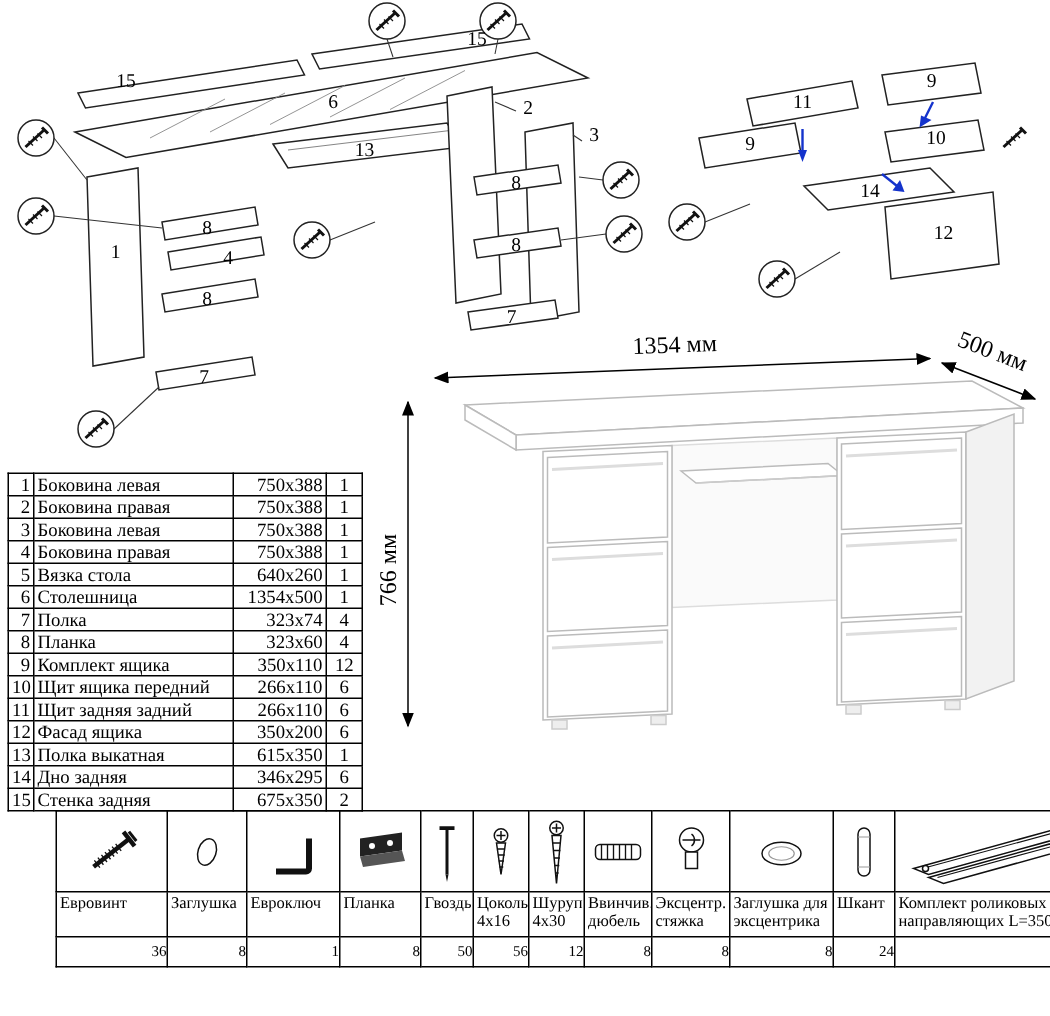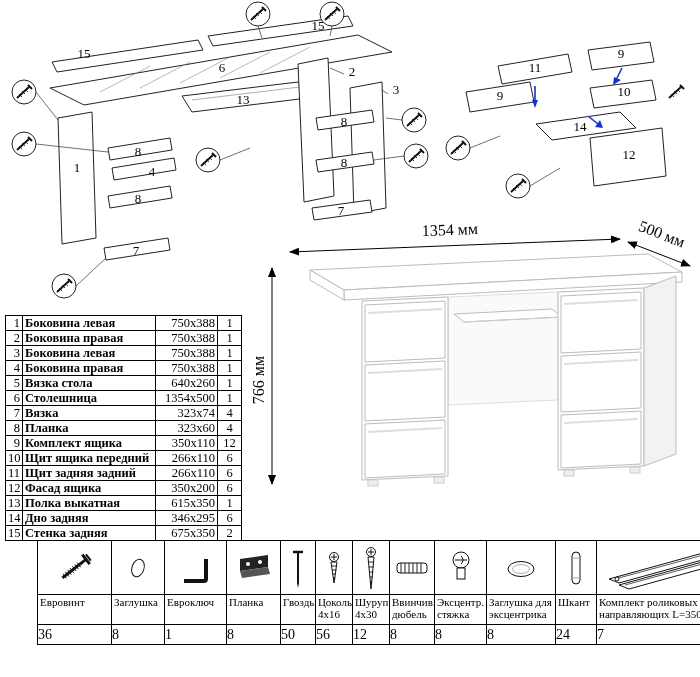--- a/index.html
+++ b/index.html
@@ -12,33 +12,33 @@
   .drawer-detail { position:absolute; left:440px; top:28px; width:260px; height:190px; }
   .desk-figure { position:absolute; left:250px; top:218px; width:450px; height:330px; }
 
   table { border-collapse:collapse; }
   td { border:1px solid #000; }
 
   .parts-table { position:absolute; left:5px; top:315px; width:236px;
                  font-size:12.5px; table-layout:fixed; }
   .parts-table td { height:15px; line-height:14px; padding:0 2px; overflow:hidden; white-space:nowrap; }
   .parts-table td.c-num { text-align:right; }
-  .parts-table td.c-name { text-align:left;font-weight:bold; }
+  .parts-table td.c-name { text-align:left; }
   .parts-table td.c-size { text-align:right; }
   .parts-table td.c-qty { text-align:center; }
 
   .hw-title { position:absolute; left:0; top:544px; width:660px; text-align:center;
               font-size:17.5px; }
 
   .hw-table { position:absolute; left:2px; top:540px; width:696px; table-layout:fixed;margin-left:35px; }
   .hw-table td { vertical-align:middle; overflow:hidden; }
   .hw-table tr.r-icon td { height:54px; text-align:center; }
   .hw-table tr.r-name td { height:30px; font-size:11px; line-height:12px;
                            vertical-align:top; padding:1px 2px; text-align:left; }
-  .hw-table tr.r-qty td { height:20px; font-size:14px; text-align:left; }
+  .hw-table tr.r-qty td { height:20px; font-size:10px; text-align:right; }
   .hw-table svg { display:block; margin:0 auto; }
 </style>
 </head>
 <body>
 
 <div class="page">
 
   <svg class="exploded" viewBox="0 0 440 312">
     <defs>
       <g id="fsA" stroke="#111" fill="none">
@@ -193,21 +193,21 @@
           <td class="c-qty">1</td>
         </tr>
       <tr>
           <td class="c-num">6</td>
           <td class="c-name">Столешница</td>
           <td class="c-size">1354x500</td>
           <td class="c-qty">1</td>
         </tr>
       <tr>
           <td class="c-num">7</td>
-          <td class="c-name">Вязка</td>
+          <td class="c-name">Полка</td>
           <td class="c-size">323x74</td>
           <td class="c-qty">4</td>
         </tr>
       <tr>
           <td class="c-num">8</td>
           <td class="c-name">Планка</td>
           <td class="c-size">323x60</td>
           <td class="c-qty">4</td>
         </tr>
       <tr>

